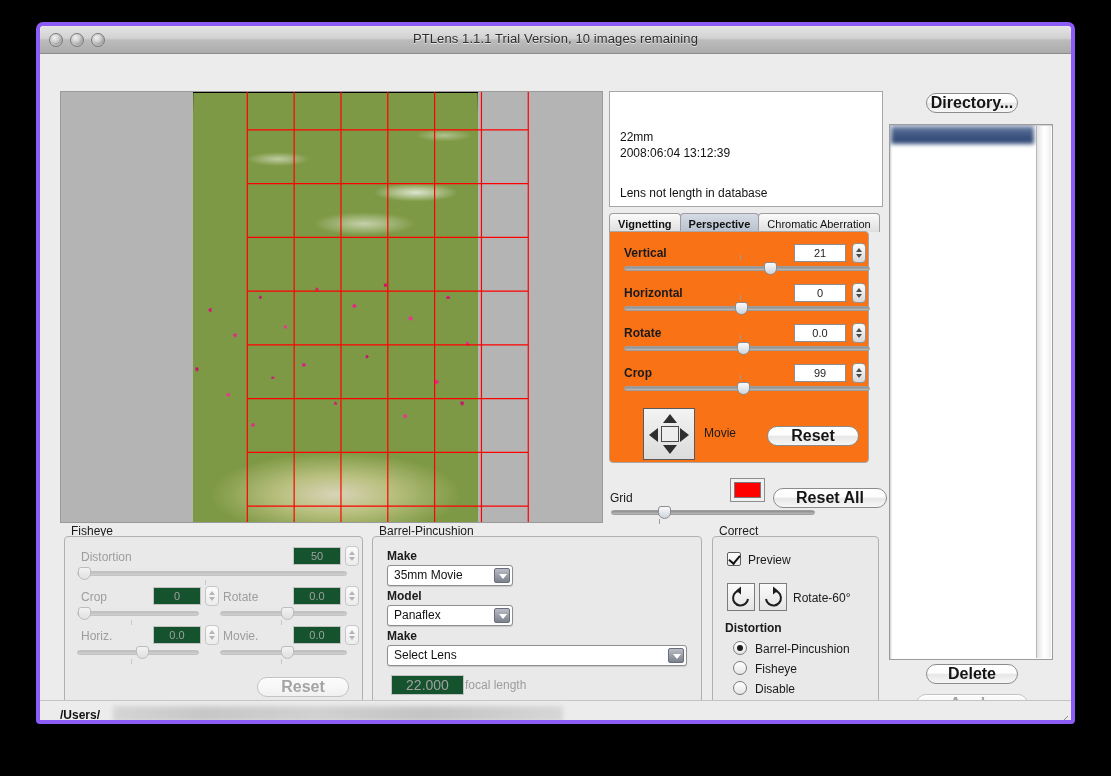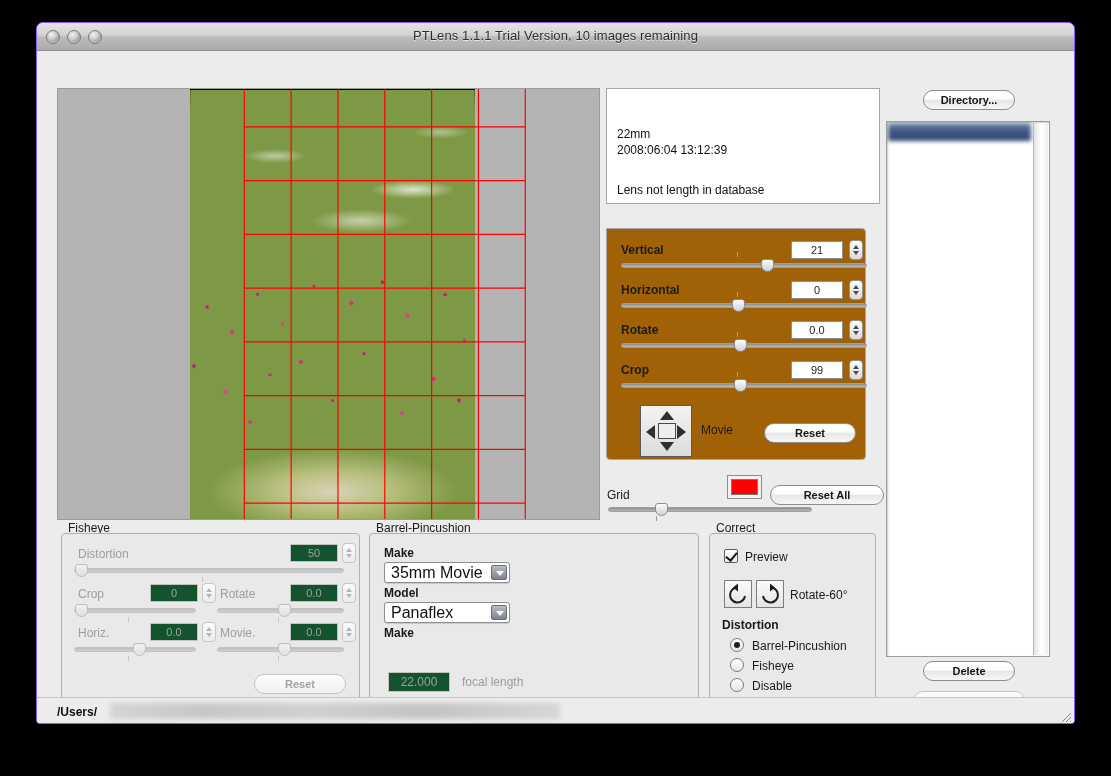--- a/index.html
+++ b/index.html
@@ -10,21 +10,21 @@
     font-family: "Liberation Sans", sans-serif;
     overflow: hidden;
   }
   #root { position: relative; width: 1111px; height: 776px; background: #000; }
 
   
   .window {
     position: absolute; left: 36px; top: 22px;
     width: 1039px; height: 702px;
     background: #ececec;
-    border: 1px solid #8b5cf6;
+    border: 4px solid #8b5cf6;
     border-radius: 7px 7px 4px 4px;
     box-shadow: 0 2px 6px rgba(0,0,0,0.6);
     overflow: hidden;
   }
   .titlebar {
     position: relative; height: 28px;
     background: linear-gradient(to bottom, #e4e4e4 0%, #d2d2d2 45%, #bcbcbc 52%, #ababab 100%);
     border-bottom: 1px solid #8d8d8d;
     border-radius: 6px 6px 0 0;
   }
@@ -126,21 +126,21 @@
     line-height: 17px; height: 19px;
     background: linear-gradient(to bottom, #fbfbfb, #dedede);
     border: 1px solid #9d9d9d; border-bottom: none;
     border-radius: 4px 4px 0 0;
     margin-right: -1px; white-space: nowrap;
   }
   .tab.sel { background: linear-gradient(to bottom, #d6dbe4, #b8c0ce); font-weight: bold; }
   .tab:first-child { font-weight: bold; }
   .tabpanel {
     position: absolute; left: 0; top: 18px; width: 260px; height: 232px;
-    background: #a16207; border: 1px solid #a8a8a8; border-radius: 0 4px 4px 4px;
+    background: #f97316; border: 1px solid #a8a8a8; border-radius: 0 4px 4px 4px;
   }
 
   .ctl-row { position: absolute; left: 14px; width: 246px; }
   .ctl-label { position: absolute; left: 0; top: 0; font-size: 12px; color: #1a1a1a; font-weight: bold; }
   .numfield {
     position: absolute; height: 18px; background: #fff;
     border: 1px solid #8e8e8e; font-size: 11px; color: #222;
     text-align: center; line-height: 17px;
   }
   .stepper {
@@ -180,21 +180,21 @@
   .shiftpad .a-dn { left: 19px; bottom: 5px; border-left: 7px solid transparent; border-right: 7px solid transparent; border-top: 9px solid #2f2f2f; }
   .shiftpad .a-lf { top: 19px; left: 5px; border-top: 7px solid transparent; border-bottom: 7px solid transparent; border-right: 9px solid #2f2f2f; }
   .shiftpad .a-rt { top: 19px; right: 5px; border-top: 7px solid transparent; border-bottom: 7px solid transparent; border-left: 9px solid #2f2f2f; }
   .shiftpad .center { position: absolute; left: 17px; top: 17px; width: 18px; height: 16px; border: 1px solid #4a4a4a; background: #eeeeee; }
 
   
   .btn {
     position: absolute; height: 20px;
     background: linear-gradient(to bottom, #ffffff 0%, #fcfcfc 45%, #e7e7e7 52%, #f6f6f6 100%);
     border: 1px solid #8c8c8c; border-radius: 10px;
-    font-size: 11px; color: #151515; font-weight: bold;
+    font-size: 16px; color: #151515; font-weight: bold;
     text-align: center; line-height: 18px;
     box-shadow: inset 0 1px 0 #fff;
   }
   .btn.dim { color: #a4a4a4; border-color: #c3c3c3;
     background: linear-gradient(to bottom, #fbfbfb 0%, #f7f7f7 50%, #f0f0f0 100%); }
 
   
   .swatch-box { position: absolute; width: 35px; height: 24px; background: #f0f0f0; border: 1px solid #8e8e8e; padding: 3px; }
   .swatch { width: 100%; height: 100%; background: #ff0000; border: 1px solid #7a7a7a; }
 
@@ -225,21 +225,21 @@
   .grp-label.dim { color: #9d9d9d; }
   .numfield.dim { color: #a0a0a0; border-color: #c2c2c2; background: #14532d; }
   .stepper.dim { border-color: #c6c6c6; background: linear-gradient(to bottom, #fbfbfb, #ececec); }
   .stepper.dim .up { border-bottom-color: #b5b5b5; }
   .stepper.dim .dn { border-top-color: #b5b5b5; }
 
   
   .popup {
     position: absolute; height: 21px; background: #fff;
     border: 1px solid #8e8e8e; border-radius: 3px;
-    font-size: 16px; color: #111; line-height: 19px; padding-left: 6px;
+    font-size: 12px; color: #111; line-height: 19px; padding-left: 6px;
     box-shadow: 0 1px 1px rgba(0,0,0,0.14);
   }
   .popup .arrowbox {
     position: absolute; right: 2px; top: 2px; width: 16px; height: 15px;
     background: linear-gradient(to bottom, #b9bcc4, #7d828f);
     border: 1px solid #6a6e78; border-radius: 2px;
   }
   .popup .arrowbox::after {
     content: ""; position: absolute; left: 4px; top: 5px;
     border-left: 4px solid transparent; border-right: 4px solid transparent;
@@ -330,20 +330,25 @@
         </svg>
       </div>
 
       <div class="infobox">
         <div class="line" style="top:38px">22mm</div>
         <div class="line" style="top:54px">2008:06:04 13:12:39</div>
         <div class="line" style="top:94px">Lens not length in database</div>
       </div>
 
       <div class="tabgroup">
+        <div class="tabstrip">
+          <div class="tab">Vignetting</div>
+          <div class="tab sel">Perspective</div>
+          <div class="tab">Chromatic Aberration</div>
+        </div>
 
         <div class="tabpanel">
 
           <div class="ctl-row" style="top:14px">
             <div class="ctl-label">Vertical</div>
             <div class="numfield" style="right:24px; top:-2px; width:52px">21</div>
             <div class="stepper" style="right:4px; top:-3px">
                 <span class="up"></span>
                 <span class="dn"></span>
               </div>
@@ -492,22 +497,26 @@
           <span class="arrowbox"></span>
         </div>
 
         <div class="grp-label" style="left:14px; top:52px; font-weight:bold">Model</div>
         <div class="popup" style="left:14px; top:68px; width:126px">
           <span>Panaflex</span>
           <span class="arrowbox"></span>
         </div>
 
         <div class="grp-label" style="left:14px; top:92px; font-weight:bold">Make</div>
-
-        <div class="numfield dim" style="left:18px; top:138px; width:62px; height:20px; line-height:19px; font-size:12px">22.000</div>
+        <div class="popup" style="left:14px; top:108px; width:300px">
+          <span>Select Lens</span>
+          <span class="arrowbox"></span>
+        </div>
+
+        <div class="numfield dim" style="left:18px; top:138px; width:73px; height:20px; line-height:19px; font-size:14px">22.000</div>
         <div class="grp-label dim" style="left:92px; top:141px">focal length</div>
       </div>
 
       <div class="group-title" style="left:676px; top:470px">Correct</div>
       <div class="group" style="left:672px; top:482px; width:167px; height:168px">
         <div class="checkbox" style="left:14px; top:15px"></div>
         <div class="grp-label" style="left:35px; top:16px">Preview</div>
 
         <div class="rotbtn" style="left:14px; top:46px">
           <svg width="26" height="26" viewBox="0 0 26 26">

